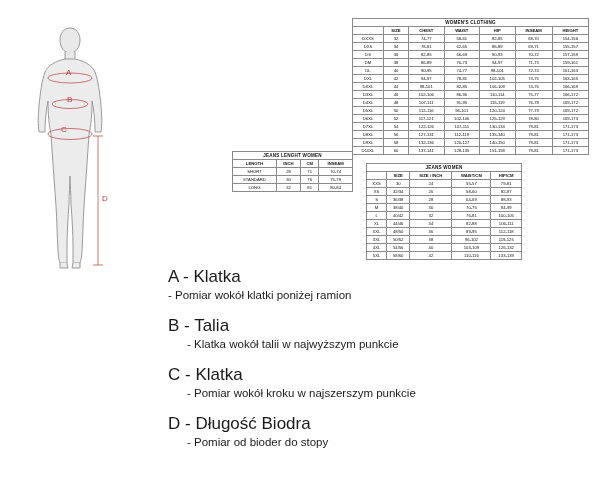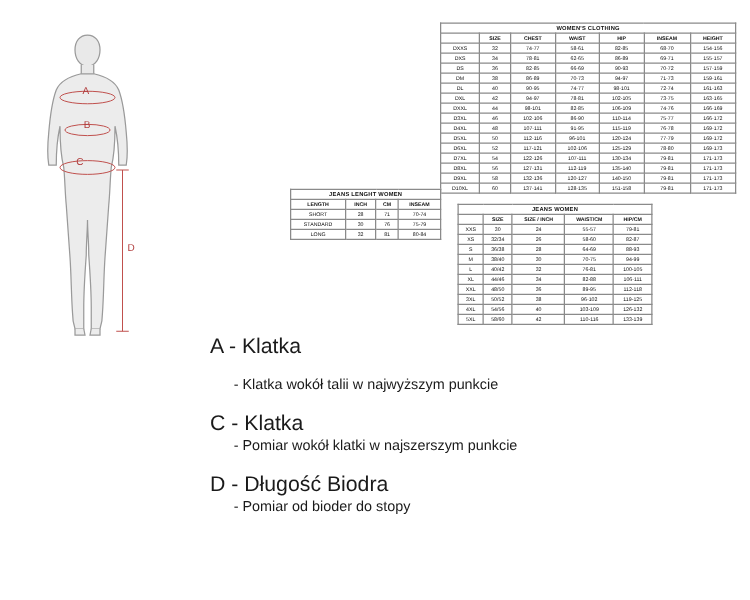--- a/index.html
+++ b/index.html
@@ -423,25 +423,27 @@
           <td>110-116</td>
           <td>133-139</td>
         </tr>
       </tbody>
   </table>
 </div>
 
 <div id="legend">
     <div class="legend-block">
       <div class="legend-key">A - Klatka</div>
+      <div class="legend-desc">- Pomiar wokół klatki poniżej ramion</div>
     </div>
     <div class="legend-block">
+      <div class="legend-key">B - Talia</div>
       <div class="legend-desc indent">- Klatka wokół talii w najwyższym punkcie</div>
     </div>
     <div class="legend-block">
       <div class="legend-key">C - Klatka</div>
-      <div class="legend-desc indent">- Pomiar wokół klatki w najszerszym punkcie</div>
+      <div class="legend-desc indent">- Pomiar wokół kroku w najszerszym punkcie</div>
     </div>
     <div class="legend-block">
       <div class="legend-key">D - Długość Biodra</div>
       <div class="legend-desc indent">- Pomiar od bioder do stopy</div>
     </div>
   </div>
 
 </body></html>

